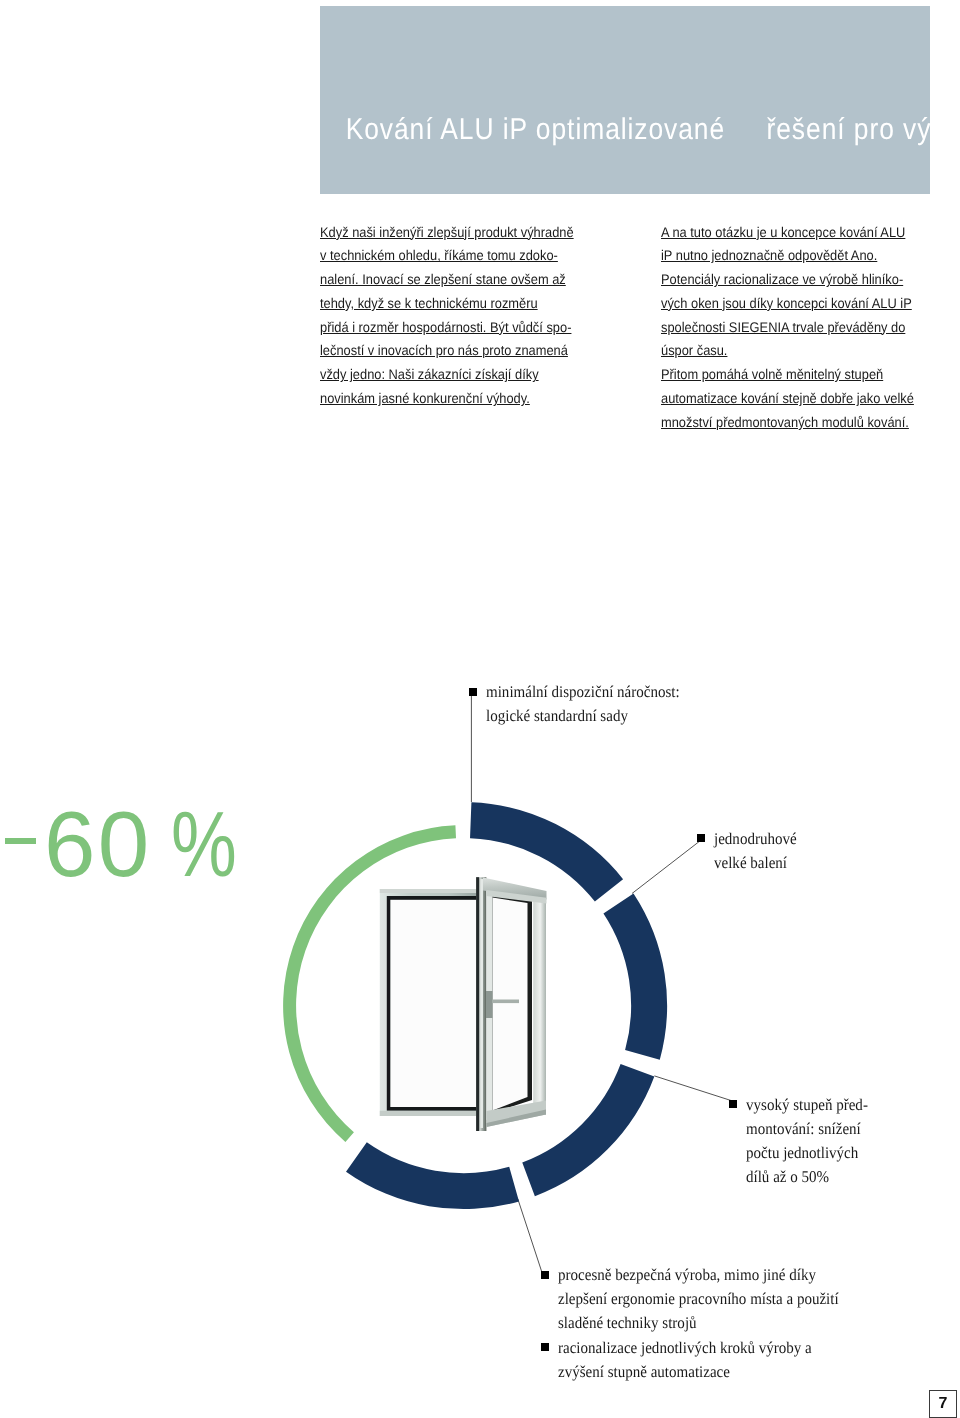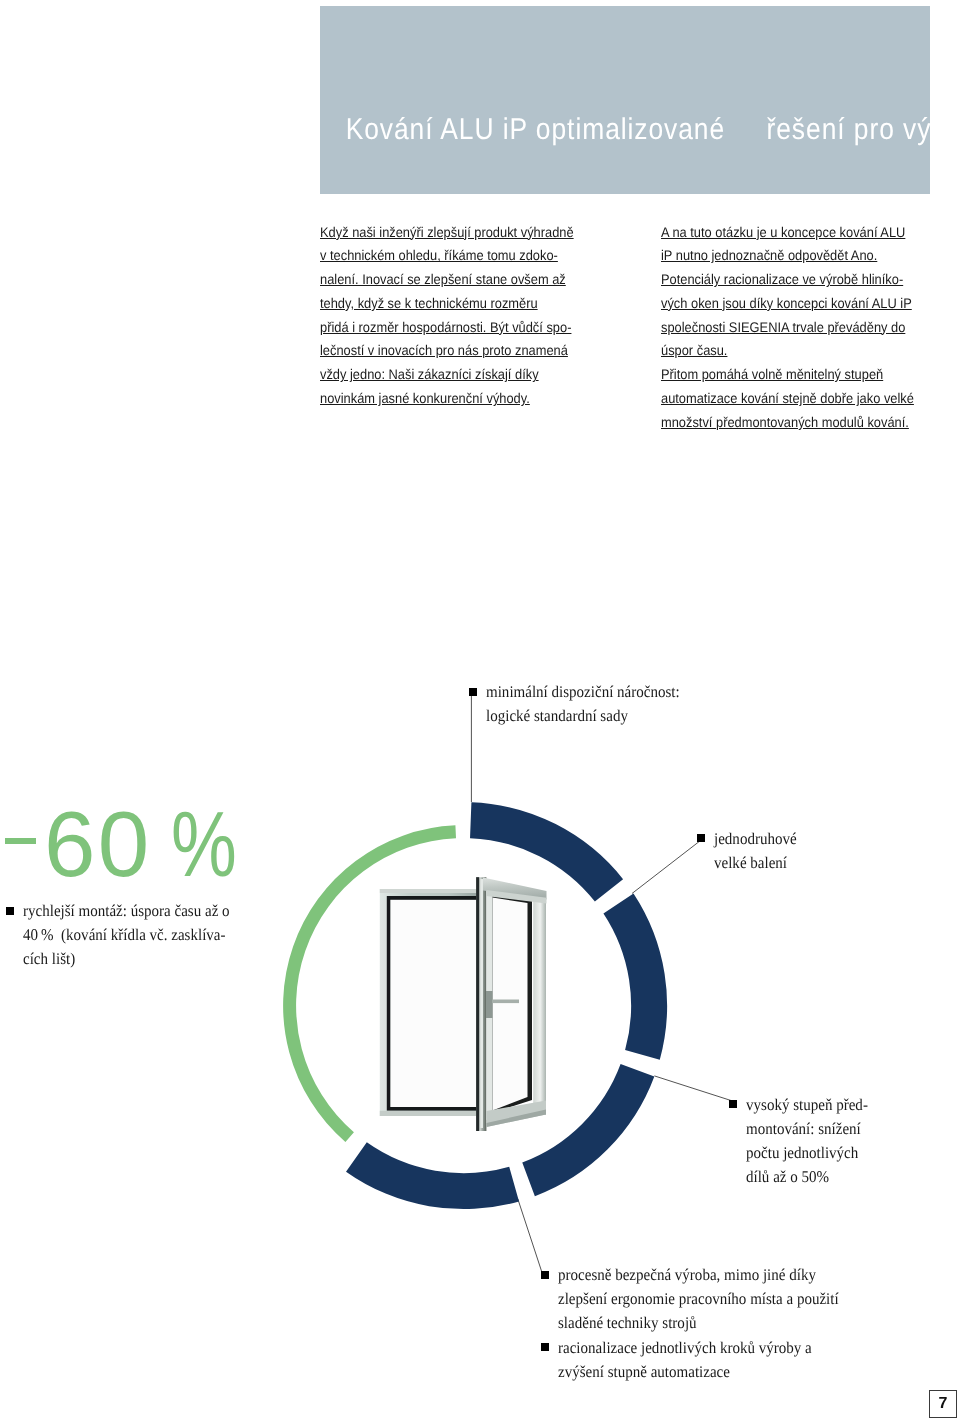--- a/index.html
+++ b/index.html
@@ -162,26 +162,20 @@
 </div>
 
 <div class="abs blist" id="list-top">
     <div class="bitem">
       <span class="bullet"></span>
       <div class="btext">minimální dispoziční náročnost:</div>
       <div class="btext">logické standardní sady</div>
     </div>
   </div>
 <div class="abs blist" id="list-left">
-    <div class="bitem">
-      <span class="bullet"></span>
-      <div class="btext">rychlejší montáž: úspora času až o</div>
-      <div class="btext">40 %&nbsp; (kování křídla vč. zasklíva-</div>
-      <div class="btext">cích lišt)</div>
-    </div>
   </div>
 <div class="abs blist" id="list-right1">
     <div class="bitem">
       <span class="bullet"></span>
       <div class="btext">jednodruhové</div>
       <div class="btext">velké balení</div>
     </div>
   </div>
 <div class="abs blist" id="list-right2">
     <div class="bitem">

